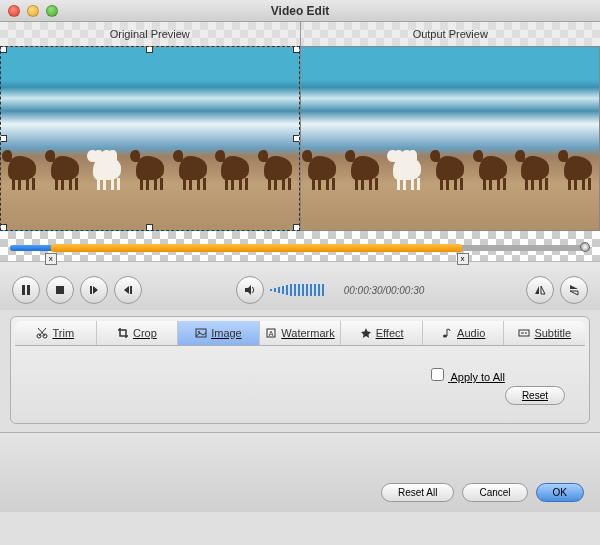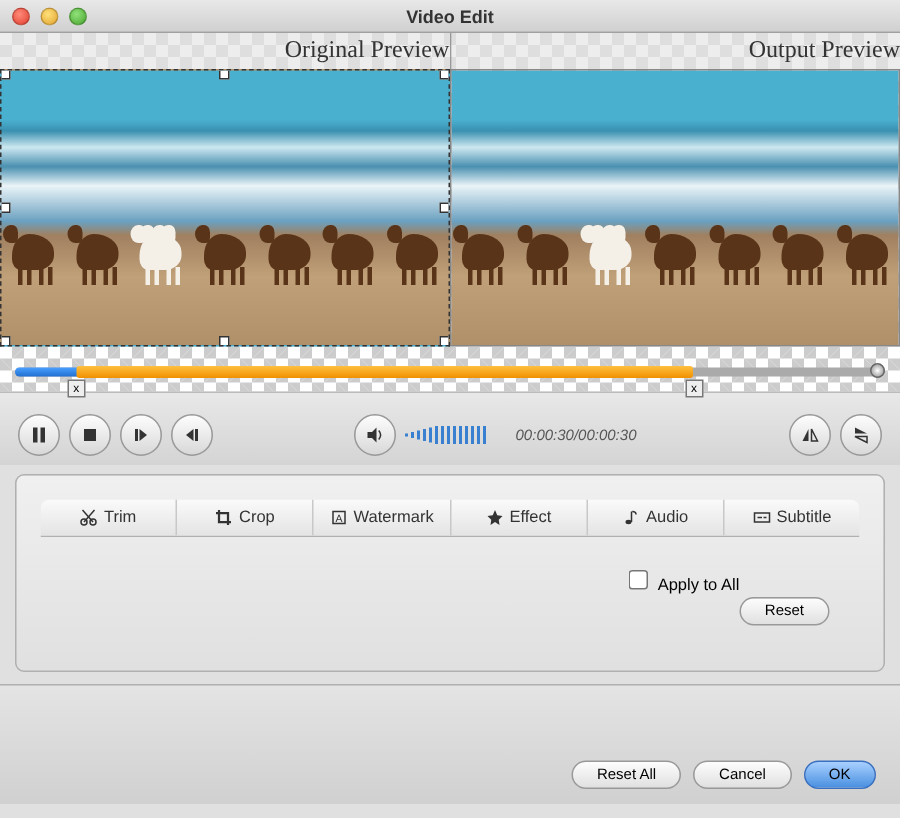--- a/index.html
+++ b/index.html
@@ -26,21 +26,21 @@
     height: 24px;
     background-image:
       linear-gradient(45deg, #ccc 25%, transparent 25%),
       linear-gradient(-45deg, #ccc 25%, transparent 25%),
       linear-gradient(45deg, transparent 75%, #ccc 75%),
       linear-gradient(-45deg, transparent 75%, #ccc 75%);
     background-size: 16px 16px;
     background-position: 0 0, 0 8px, 8px -8px, -8px 0;
     background-color: #fff;
   }
-  .preview-label { flex: 1; text-align: right; font-size: 16px; color: #333; line-height: 24px; background: rgba(230,230,230,0.7); font-family: Liberation Serif, serif; }
+  .preview-label { flex: 1; text-align: center; font-size: 11px; color: #333; line-height: 24px; background: rgba(230,230,230,0.7); }
   .preview-label:first-child { border-right: 1px solid #999; }
   
   .previews {
     display: flex;
     height: 185px;
     background-image:
       linear-gradient(45deg, #ccc 25%, transparent 25%),
       linear-gradient(-45deg, #ccc 25%, transparent 25%),
       linear-gradient(45deg, transparent 75%, #ccc 75%),
       linear-gradient(-45deg, transparent 75%, #ccc 75%);
@@ -137,21 +137,22 @@
   .round-btn svg { width: 12px; height: 12px; fill: #333; }
   .spacer { flex: 1; }
   .vol-wave { width: 60px; height: 16px; }
   .timecode { font-size: 10px; color: #555; margin: 0 8px; font-style: italic; }
   
   .tab-panel {
     margin: 6px 10px 8px;
     background: linear-gradient(#f0f0f0, #e0e0e0);
     border: 1px solid #b0b0b0;
     border-radius: 6px;
-    padding: 16px;
+    padding: 4px;
+    text-decoration: underline;
   }
   .tabs {
     display: flex;
     background: linear-gradient(#fafafa, #e4e4e4);
     border-bottom: 1px solid #b0b0b0;
     border-radius: 6px 6px 0 0;
     overflow: hidden;
     font-size: 11px;
   }
   .tab {
@@ -361,20 +362,28 @@
             <line x1="9" y1="9" x2="2" y2="1" stroke="#333"></line>
           </svg></span>
       <span>Trim</span>
     </div>
     <div class="tab">
       <span class="tab-icon"><svg viewBox="0 0 12 12">
             <path d="M3 1 L3 9 L11 9 M1 3 L9 3 L9 11" fill="none" stroke="#333" stroke-width="1.5"></path>
           </svg></span>
       <span>Crop</span>
     </div>
+    <div class="tab active">
+      <span class="tab-icon"><svg viewBox="0 0 12 12">
+            <rect x="1" y="2" width="10" height="8" fill="none" stroke="#333"></rect>
+            <circle cx="4" cy="5" r="1" fill="#333"></circle>
+            <polyline points="1,9 5,6 8,8 11,6" fill="none" stroke="#333"></polyline>
+          </svg></span>
+      <span>Image</span>
+    </div>
     <div class="tab">
       <span class="tab-icon"><svg viewBox="0 0 12 12">
             <rect x="2" y="2" width="8" height="8" fill="none" stroke="#333"></rect>
             <text x="6" y="9" font-size="7" text-anchor="middle" fill="#333">A</text>
           </svg></span>
       <span>Watermark</span>
     </div>
     <div class="tab">
       <span class="tab-icon"><svg viewBox="0 0 12 12">
             <polygon points="6,1 7.5,4.5 11,5 8.5,7.5 9,11 6,9 3,11 3.5,7.5 1,5 4.5,4.5" fill="#333"></polygon>

